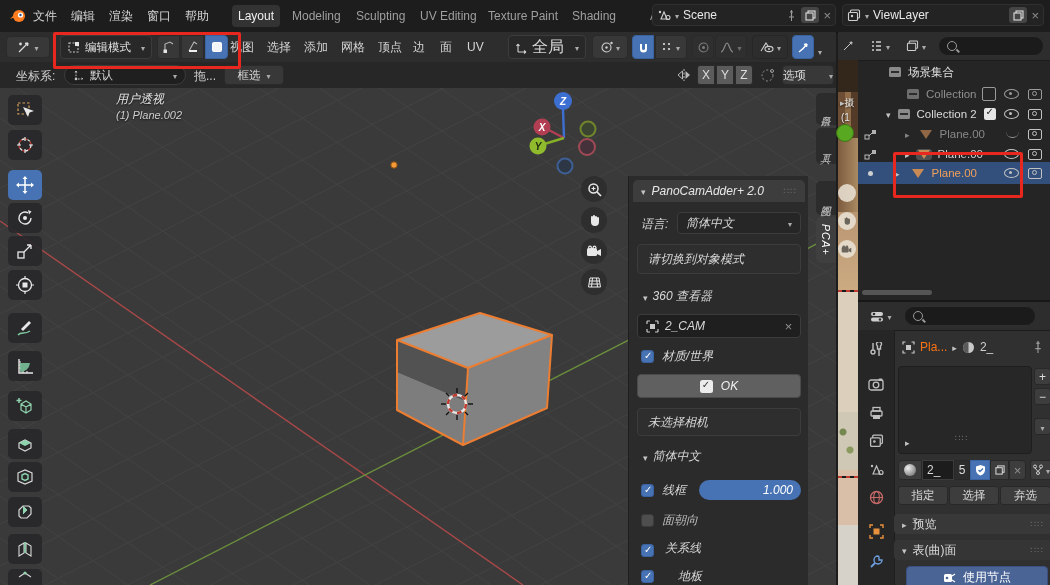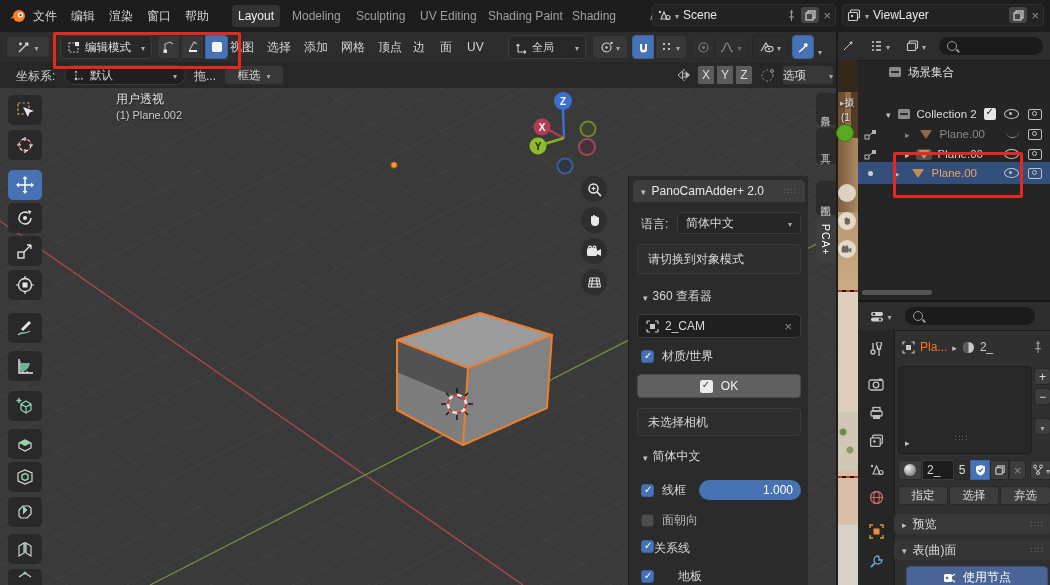--- a/index.html
+++ b/index.html
@@ -36,21 +36,21 @@
   .ws-tab{color:#9f9f9f;line-height:22px;top:5px;padding:0 6px;border-radius:4px;}
   .ws-tab.active{background:#333333;color:#f0f0f0;}
   .idblock{background:#232323;border:1px solid #303030;border-radius:4px;height:22px;top:4px;display:flex;align-items:center;gap:4px;padding:0 4px;box-sizing:border-box;}
 
   
   .row2{left:0;top:32px;width:836px;height:30px;background:#2d2d2d;border-bottom:1px solid #242424;}
   .row3{left:0;top:62px;width:836px;height:26px;background:#272727;border-bottom:1px solid #1b1b1b;}
   .hmenu{color:#d4d4d4;line-height:30px;}
 
   
-  .viewport{left:0;top:88px;width:836px;height:497px;background:#3a3a3a;overflow:hidden;}
+  .viewport{left:0;top:88px;width:836px;height:497px;background:#3a3a3a;overflow:hidden;font-style:italic;}
   .tool-btn{left:8px;width:34px;height:30px;background:rgba(40,40,42,.92);border-radius:5px;display:flex;align-items:center;justify-content:center;}
   .tool-btn.active{background:#4772b3;}
   .navbtn{width:26px;height:26px;border-radius:50%;background:rgba(40,40,40,.65);position:absolute;display:flex;align-items:center;justify-content:center;}
   .ov-text{color:#e6e6e6;text-shadow:0 1px 2px rgba(0,0,0,.7);}
 
   
   .npanel{left:628px;top:88px;width:180px;height:497px;background:#2b2b2b;border-left:1px solid #1e1e1e;box-sizing:border-box;}
   .np-sec{color:#d8d8d8;display:flex;align-items:center;gap:5px;}
   .slider{background:#4772b3;border-radius:10px;color:#fff;display:flex;align-items:center;justify-content:flex-end;padding:0 8px;box-sizing:border-box;}
   .vtab{width:20px;background:#2c2c2c;border-radius:5px 0 0 5px;color:#b5b5b5;display:flex;align-items:center;justify-content:center;writing-mode:vertical-rl;font-size:10.5px;letter-spacing:1px;}
@@ -88,21 +88,21 @@
     <span class="abs menu-item" style="left:33px">文件</span>
     <span class="abs menu-item" style="left:71px">编辑</span>
     <span class="abs menu-item" style="left:109px">渲染</span>
     <span class="abs menu-item" style="left:147px">窗口</span>
     <span class="abs menu-item" style="left:185px">帮助</span>
 
     <span class="abs ws-tab active" style="left:232px">Layout</span>
     <span class="abs ws-tab" style="left:286px">Modeling</span>
     <span class="abs ws-tab" style="left:350px">Sculpting</span>
     <span class="abs ws-tab" style="left:414px">UV Editing</span>
-    <span class="abs ws-tab" style="left:482px">Shading Paint</span>
+    <span class="abs ws-tab" style="left:482px">Texture Paint</span>
     <span class="abs ws-tab" style="left:566px">Shading</span>
     <span class="abs ws-tab" style="left:644px;width:18px;overflow:hidden">An</span>
 
     <div class="abs idblock" style="left:652px;width:184px">
       <svg width="14" height="14" viewBox="0 0 14 14">
         <path d="M4 11 L7 4 L10 11 Z" fill="none" stroke="#cfcfcf" stroke-width="1.1"></path>
         <circle cx="11" cy="9.5" r="2" fill="none" stroke="#cfcfcf" stroke-width="1.1"></circle>
         <circle cx="3" cy="4" r="1.2" fill="#cfcfcf"></circle>
       </svg>
       <span class="chev"></span>
@@ -179,21 +179,21 @@
     <span class="abs hmenu" style="left:341px">网格</span>
     <span class="abs hmenu" style="left:378px">顶点</span>
     <span class="abs hmenu" style="left:413px">边</span>
     <span class="abs hmenu" style="left:440px">面</span>
     <span class="abs hmenu" style="left:467px">UV</span>
 
     <div class="abs field" style="left:508px;top:3px;width:78px;height:24px;background:#282828;gap:4px;padding:0 6px">
       <svg width="13" height="13" viewBox="0 0 13 13">
           <path d="M3 11 L3 3 M3 11 L11 11 M3 3 l-1.5 2 M3 3 l1.5 2 M11 11 l-2-1.5 M11 11 l-2 1.5" stroke="#d0d0d0" stroke-width="1.1" fill="none"></path>
         </svg>
-      <span style="flex:1;font-size:11px">全局</span>
+      <span style="flex:1;font-size:16px">全局</span>
       <span class="chev"></span>
     </div>
     <div class="abs btn" style="left:592px;top:3px;width:36px;height:24px;gap:3px">
       <svg width="13" height="13" viewBox="0 0 13 13">
           <circle cx="6.5" cy="6.5" r="4.5" fill="none" stroke="#cfcfcf" stroke-width="1.1"></circle>
           <circle cx="6.5" cy="6.5" r="1.2" fill="#cfcfcf"></circle>
           <circle cx="11.5" cy="2" r="1.2" fill="#cfcfcf"></circle>
         </svg>
       <span class="chev"></span>
     </div>
@@ -545,21 +545,21 @@
         <span class="cb on"></span>
         <span>线框</span>
       </div>
       <div class="abs slider" style="left:70px;top:304px;width:102px;height:20px">
         <span>1.000</span>
       </div>
       <div class="abs" style="left:12px;top:336px;display:flex;align-items:center;gap:8px">
         <span class="cb"></span>
         <span style="color:#bdbdbd">面朝向</span>
       </div>
-      <div class="abs" style="left:12px;top:364px;display:flex;align-items:flex-start;gap:0">
+      <div class="abs" style="left:12px;top:364px;display:flex;align-items:flex-end;gap:11px">
         <span class="cb on"></span>
         <span>关系线</span>
       </div>
       <div class="abs" style="left:12px;top:392px;display:flex;align-items:center;gap:24px">
         <span class="cb on"></span>
         <span>地板</span>
       </div>
 
     </div>
 
@@ -635,20 +635,30 @@
     </div>
 
     <div class="abs ol-row" style="top:30px">
       <svg style="margin-left:30px" width="14" height="12" viewBox="0 0 14 12">
           <rect x="1" y="1" width="12" height="10" rx="1.5" fill="#8a8a8a"></rect>
           <rect x="3" y="5" width="8" height="2" fill="#2d2d2d"></rect>
         </svg>
       <span class="ol-label" style="margin-left:6px;color:#e0e0e0">场景集合</span>
     </div>
 
+    <div class="abs ol-row" style="top:52px">
+      <svg style="margin-left:48px" width="14" height="12" viewBox="0 0 14 12">
+          <rect x="1" y="1" width="12" height="10" rx="1.5" fill="#6e6e6e"></rect>
+          <rect x="3" y="5" width="8" height="2" fill="#2d2d2d"></rect>
+        </svg>
+      <span class="ol-label" style="margin-left:6px;color:#8f8f8f;flex:1">Collection</span>
+      <span style="width:12px;height:12px;border:1.4px solid #9a9a9a;border-radius:2px;margin-right:8px"></span>
+      <span class="eye" style="margin-right:9px;opacity:.75"></span>
+      <span class="cam-ic" style="margin-right:8px;opacity:.75"></span>
+    </div>
 
     <div class="abs ol-row" style="top:72px">
       <span class="arr-d" style="margin-left:28px"></span>
       <svg style="margin-left:6px" width="14" height="12" viewBox="0 0 14 12">
           <rect x="1" y="1" width="12" height="10" rx="1.5" fill="#8a8a8a"></rect>
           <rect x="3" y="5" width="8" height="2" fill="#2d2d2d"></rect>
         </svg>
       <span class="ol-label" style="margin-left:6px;color:#dcdcdc;flex:1">Collection 2</span>
       <span style="width:12px;height:12px;background:#e6e6e6;border-radius:2px;margin-right:8px;position:relative">
           <span style="position:absolute;left:1.5px;top:-2px;color:#222;font-size:10px;font-weight:bold">✓</span>

